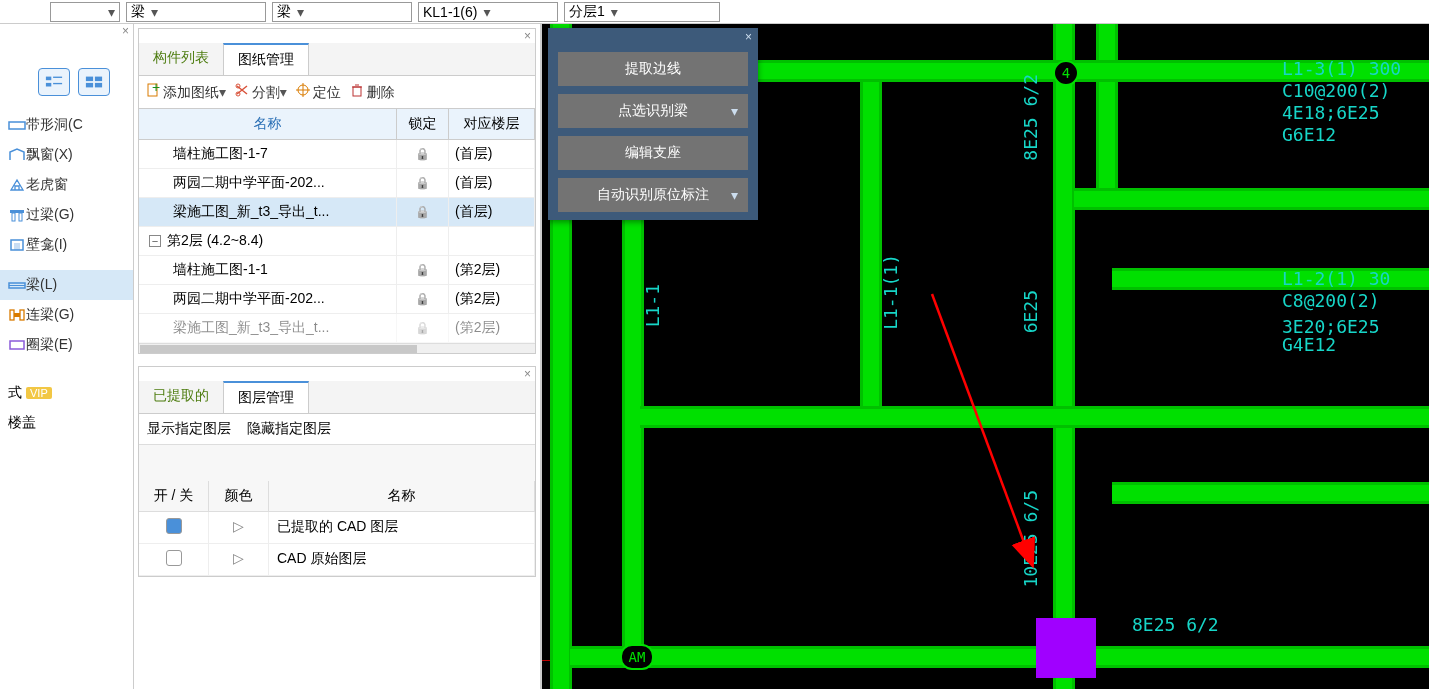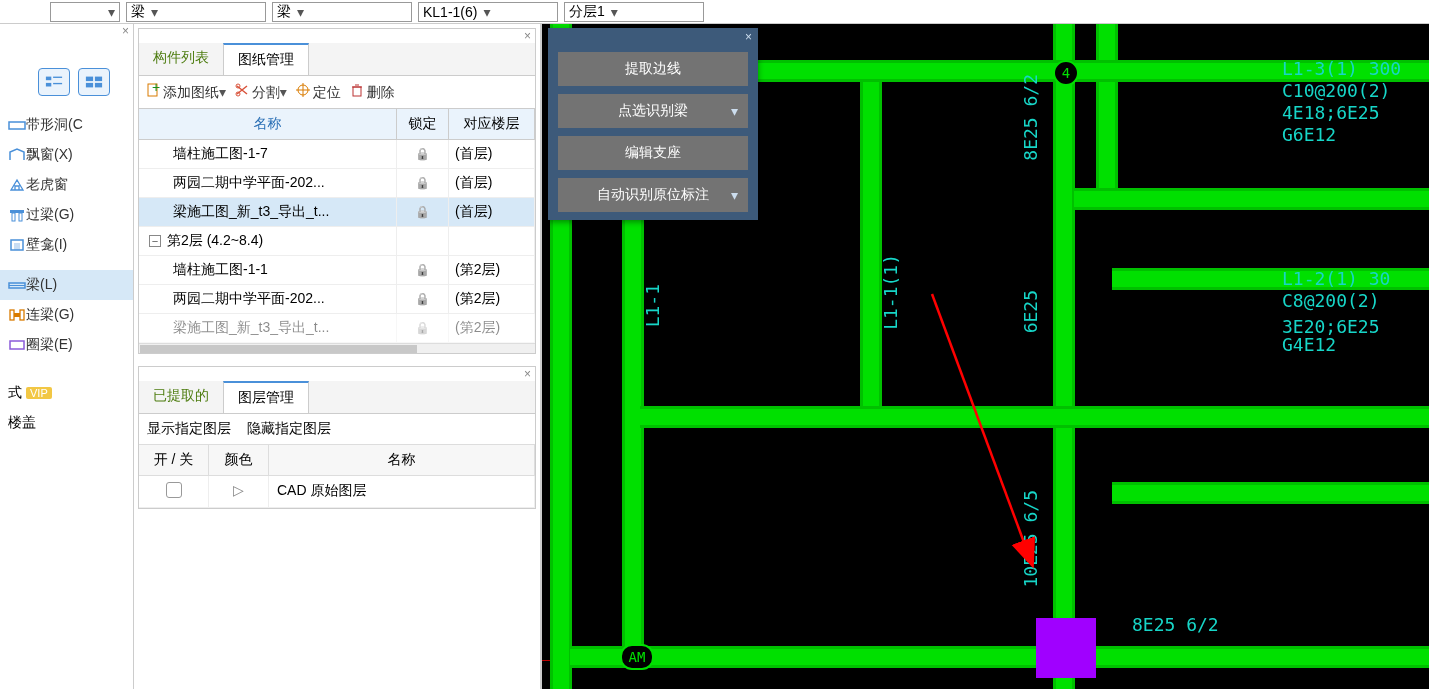--- a/index.html
+++ b/index.html
@@ -5,21 +5,21 @@
 * { box-sizing: border-box; margin: 0; padding: 0; font-family: "Microsoft YaHei", sans-serif; font-size: 14px; }
 body { background: #fff; width: 1429px; height: 689px; overflow: hidden; position: relative; }
 
 .top-bar { height: 24px; border-bottom: 1px solid #ccc; display: flex; align-items: center; padding-left: 50px; }
 .top-dd { border: 1px solid #999; background: #fff; height: 20px; display: inline-flex; align-items: center; padding: 0 4px; margin-right: 6px; position: relative; }
 .top-dd .caret { margin-left: 6px; color: #555; }
 .dd1 { width: 70px; justify-content: flex-end; }
 .dd2 { width: 140px; }
 .dd3 { width: 140px; }
 .dd4 { width: 140px; }
-.dd5 { width: 140px; }
+.dd5 { width: 156px; }
 
 .main { display: flex; height: calc(100% - 24px); }
 
 .left-col { width: 134px; border-right: 1px solid #ccc; display: flex; flex-direction: column; }
 .left-close { height: 36px; display:flex; justify-content:flex-end; padding-right:4px; align-items:flex-start; color:#888; font-size:12px;}
 .left-iconrow { height: 44px; display:flex; align-items:center; gap:8px; padding-left:38px;}
 .iconbox { width:32px; height:28px; border:1px solid #4a90d9; border-radius:4px; background:#eaf3fc; display:flex; align-items:center; justify-content:center;}
 .iconbox svg { width:18px; height:14px;}
 .left-items { padding-top:6px; }
 .litem { display:flex; align-items:center; padding:6px 8px; color:#333;}
@@ -52,21 +52,21 @@
 .td-name.group{ padding-left:10px;}
 .td-lock{ width:52px; text-align:center; color:#777;}
 .td-floor{ width:86px;}
 .scrollbar { height:10px; background:#f0f0f0; border-top:1px solid #ddd; display:flex;}
 .sb-thumb{ height:8px; background:#c8c8c8; width:70%; margin:1px;}
 .expand-box{ display:inline-block; width:12px; height:12px; border:1px solid #888; text-align:center; line-height:10px; font-size:11px; margin-right:6px; color:#555;}
 
 .panel2 { margin-top:8px;}
 .sub-toolbar{ padding:6px 8px; display:flex; gap:16px;}
 .thead2{ display:flex; background:#f7f7f7; border-top:1px solid #ddd; border-bottom:1px solid #ddd;}
-.th2{ padding:6px 4px; border-right:1px solid #ddd; text-align:center;}
+.th2{ padding:6px 4px; border-right:1px solid #ddd; text-align:center;margin-top:36px;}
 .th2-onoff{width:70px;}
 .th2-color{width:60px;}
 .th2-name{flex:1;}
 .trow2{display:flex; border-bottom:1px solid #eee;}
 .td2{padding:6px 4px; border-right:1px solid #eee; text-align:center;}
 .td2-onoff{width:70px;}
 .td2-color{width:60px; color:#888;}
 .td2-name{flex:1; text-align:left; padding-left:8px;}
 .chkbox{ width:16px; height:16px; border:1px solid #999; border-radius:3px; display:inline-block;}
 .chkbox.checked{ background:#4a90d9;}
@@ -320,20 +320,25 @@
       <div class="sub-toolbar">
         <span>显示指定图层</span>
         <span>隐藏指定图层</span>
       </div>
       <div class="thead2">
         <div class="th2 th2-onoff">开 / 关</div>
         <div class="th2 th2-color">颜色</div>
         <div class="th2 th2-name">名称</div>
       </div>
       <div class="trow2">
+        <div class="td2 td2-onoff"><span class="chkbox checked"></span></div>
+        <div class="td2 td2-color"><span class="tri-r"></span></div>
+        <div class="td2 td2-name">已提取的 CAD 图层</div>
+      </div>
+      <div class="trow2">
         <div class="td2 td2-onoff"><span class="chkbox"></span></div>
         <div class="td2 td2-color"><span class="tri-r"></span></div>
         <div class="td2 td2-name">CAD 原始图层</div>
       </div>
     </div>
   </div>
 
   <div class="right-col">
 
     <div class="gridline-v" style="left:524px;"></div>

